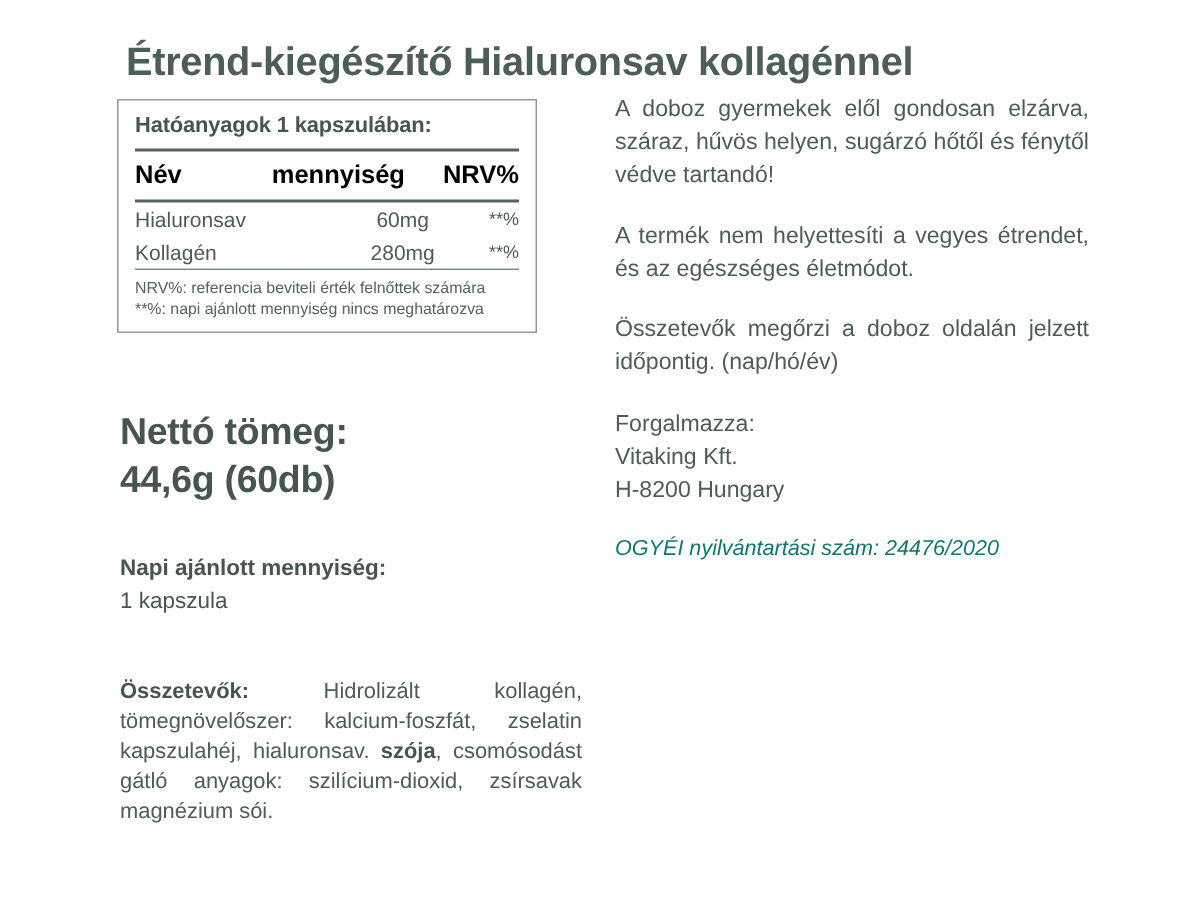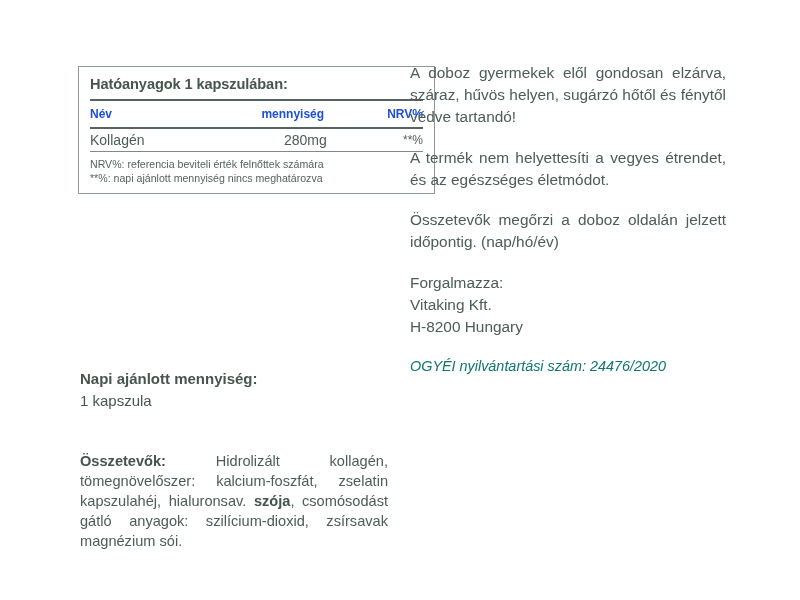--- a/index.html
+++ b/index.html
@@ -41,21 +41,21 @@
   .left-col {
     position: absolute;
     left: 78px;
     top: 66px;
     width: 310px;
   }
 
   .facts-box {
     border: 1.5px solid #8d9a95;
     box-sizing: border-box;
-    width: 357px;
+    width: 280px;
     padding: 9px 11px 7px 11px;
   }
 
   .facts-title {
     font-size: 14.6px;
     font-weight: bold;
     color: #46564f;
     padding-bottom: 7px;
     letter-spacing: -0.1px;
   }
@@ -71,22 +71,22 @@
     border-top: 1.4px solid #7e8c87;
   }
 
   table.facts {
     width: 100%;
     border-collapse: collapse;
     font-size: 13.6px;
   }
   table.facts th {
     font-weight: bold;
-    font-size: 12px;
-    color: #1d4ed8;
+    font-size: 17px;
+    color: #000000;
     padding: 6px 0 6px 0;
     text-align: left;
   }
   table.facts th.c-amt { text-align: right; margin-top: 40px; }
   table.facts th.c-nrv { text-align: right; }
 
   table.facts td {
     padding: 3px 0 3px 0;
     font-size: 14px;
     color: #4c5c56;
@@ -164,20 +164,21 @@
     font-size: 14.4px;
     white-space: nowrap;
     color: #0f766e;
   }
 </style>
 </head>
 <body>
 
 <div class="page">
 
+  <div class="title">Étrend-kiegészítő Hialuronsav kollagénnel</div>
 
   <div class="left-col">
 
     <div class="facts-box">
       <div class="facts-title">Hatóanyagok 1 kapszulában:</div>
       <div class="rule-thick"></div>
 
       <table class="facts">
         <thead>
           <tr>
@@ -185,36 +186,45 @@
             <th class="c-amt">mennyiség</th>
             <th class="c-nrv">NRV%</th>
           </tr>
         </thead>
       </table>
       <div class="rule-med"></div>
 
       <table class="facts">
         <tbody>
           <tr>
+            <td class="c-name">Hialuronsav</td>
+            <td class="c-amt">60mg</td>
+            <td class="c-nrv">**%</td>
+          </tr>
+          <tr>
             <td class="c-name">Kollagén</td>
             <td class="c-amt">280mg</td>
             <td class="c-nrv">**%</td>
           </tr>
         </tbody>
       </table>
       <div class="rule-thin"></div>
 
       <div class="facts-foot">
         <div>NRV%: referencia beviteli érték felnőttek számára</div>
         <div>**%: napi ajánlott mennyiség nincs meghatározva</div>
       </div>
     </div>
 
   </div>
 
+  <div class="netto">
+    <div>Nettó tömeg:</div>
+    <div>44,6g (60db)</div>
+  </div>
 
   <div class="daily">
     <span class="lbl">Napi ajánlott mennyiség:</span>
     <span class="val">1 kapszula</span>
   </div>
 
   <div class="ingredients"><b>Összetevők:</b><span> Hidrolizált kollagén, tömegnövelőszer: kalcium-foszfát, zselatin kapszulahéj, hialuronsav. </span><b>szója</b><span>, csomósodást gátló anyagok: szilícium-dioxid, zsírsavak magnézium sói.</span></div>
 
   <div class="right-col">
     <p>A doboz gyermekek elől gondosan elzárva, száraz, hűvös helyen, sugárzó hőtől és fénytől védve tartandó!</p>

